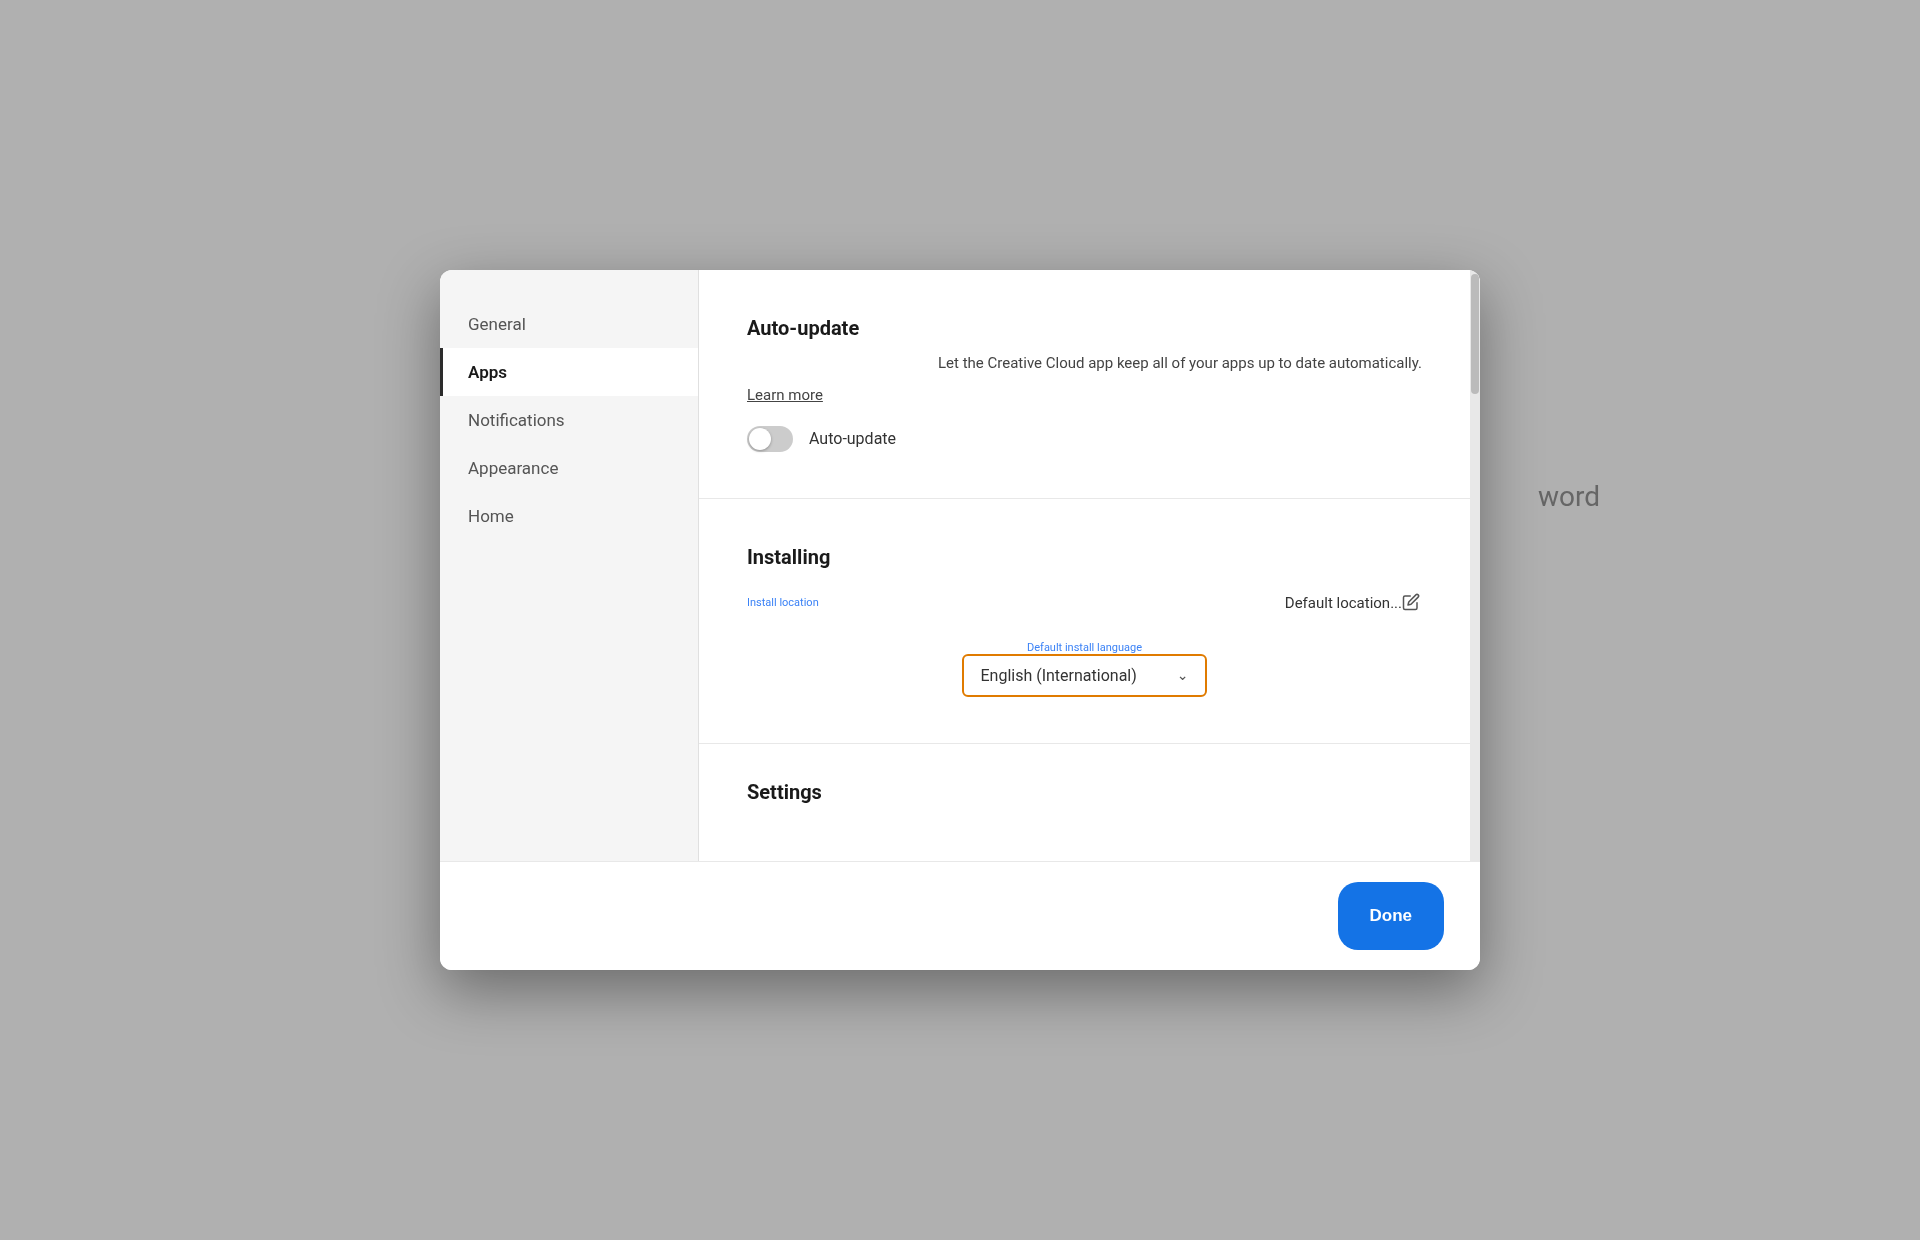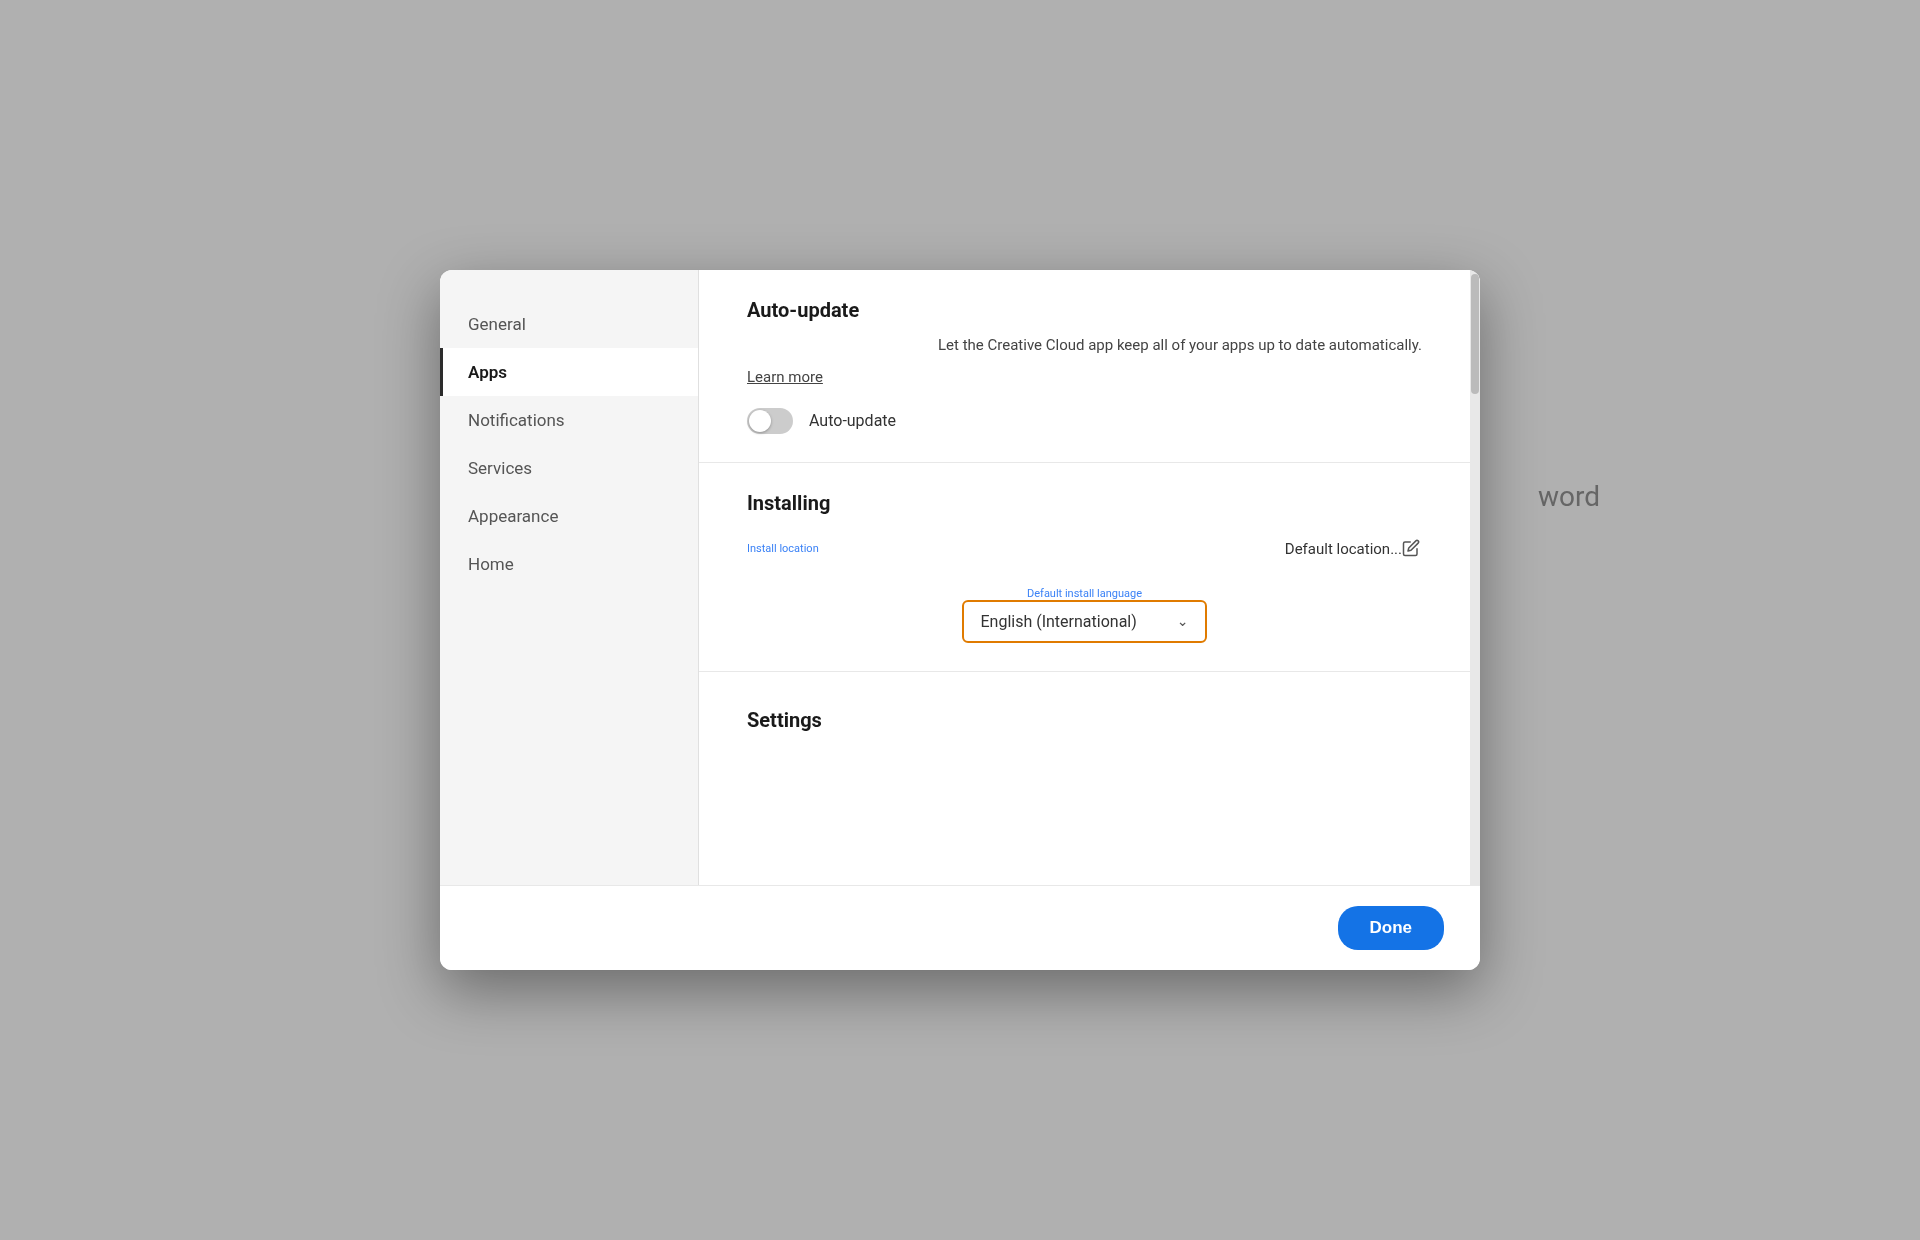--- a/index.html
+++ b/index.html
@@ -115,21 +115,21 @@
     .scrollbar-thumb {
       width: 8px;
       height: 120px;
       background: #bbb;
       border-radius: 4px;
       margin: 4px auto;
     }
 
     
     .section {
-      padding: 28px 48px;
+      padding: 46px 48px;
       border-bottom: 1px solid #e8e8e8;
     }
 
     .section-title {
       font-size: 20px;
       font-weight: 700;
       color: #1a1a1a;
       margin-bottom: 12px;
     }
 
@@ -246,21 +246,21 @@
       justify-content: flex-end;
       background: #ffffff;
       border-top: 1px solid #e8e8e8;
     }
 
     .done-button {
       background: #1473e6;
       color: white;
       border: none;
       border-radius: 20px;
-      padding: 12px 32px;
+      padding: 24px 32px;
       font-size: 17px;
       font-weight: 600;
       cursor: pointer;
     }
 
     
     .settings-section {
       padding: 36px 48px;
     }
   </style>
@@ -276,23 +276,20 @@
 
         <div class="sidebar">
           <div class="sidebar-item">
             <span>General</span>
           </div>
           <div class="sidebar-item active">
             <span>Apps</span>
           </div>
           <div class="sidebar-item">
             <span>Notifications</span>
-          </div>
-          <div class="sidebar-item">
-            <span>Services</span>
           </div>
           <div class="sidebar-item">
             <span>Appearance</span>
           </div>
           <div class="sidebar-item">
             <span>Home</span>
           </div>
         </div>
 
         <div class="main-content">

